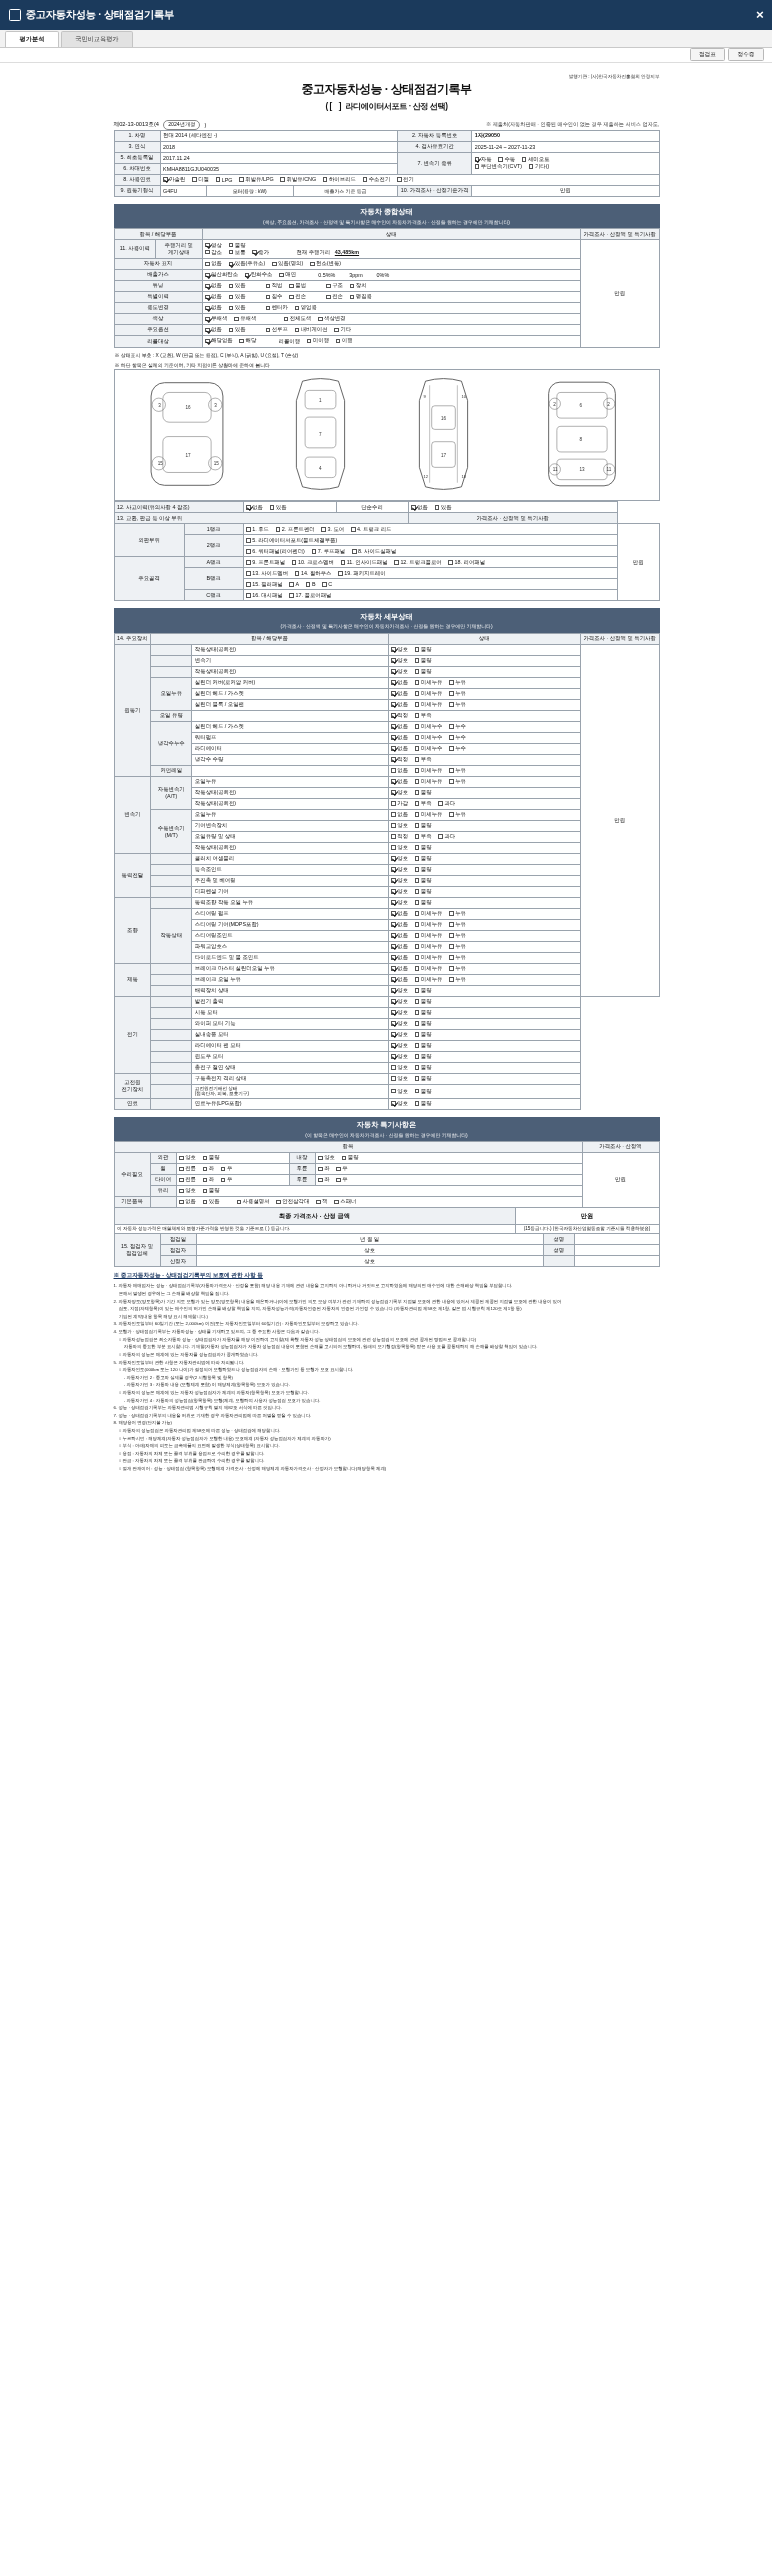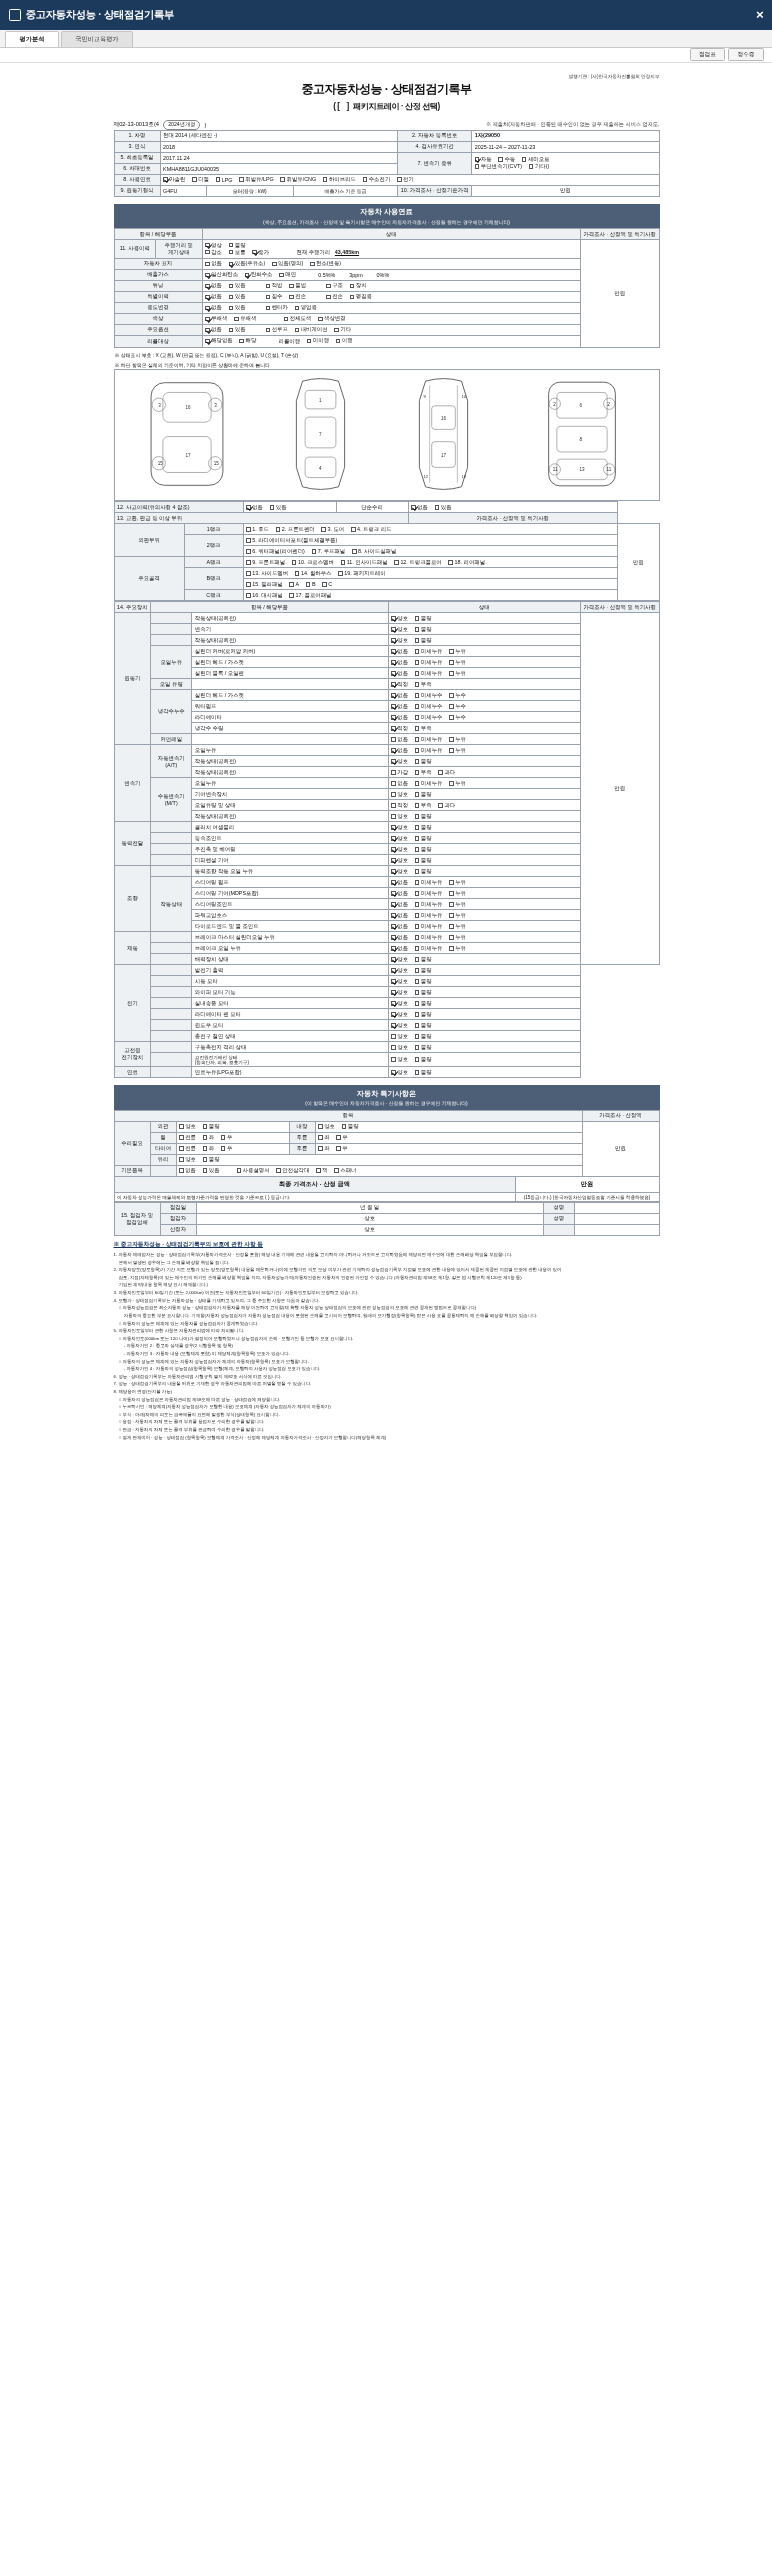--- a/index.html
+++ b/index.html
@@ -104,21 +104,21 @@
 </div>
 
 <div class="page">
 
   <div style="text-align:right;font-size:4.6px;color:#333;margin-bottom:2.1px;">발행기관 : (사)한국자동차진흥협회 안경지부</div>
 
   <div class="doc-title">중고자동차성능 · 상태점검기록부</div>
   <div class="doc-sub">
     <span>(</span>
     <span class="brackets">[ ]</span>
-    <span>패키지트레이 · 산정 선택)</span>
+    <span>라디에이터서포트 · 산정 선택)</span>
   </div>
 
   <div class="meta-row">
     <span>제02-13-0013호(4</span>
     <span class="pill">2024년개정</span>
     <span>)</span>
     <span class="meta-note">※ 제출처(자동차판매 · 인증된 매수인이 없는 경우 제출하는 서비스 업자도,</span>
   </div>
 
 
@@ -210,21 +210,21 @@
       <td style="width:46px">G4FU</td>
       <td class="ctr small">모터(용량 : kW)</td>
       <td class="ctr small">배출가스 기준 등급</td>
       <td class="lbl">10. 가격조사 · 산정기준가격</td>
       <td class="ctr">만원</td>
     </tr>
   </tbody>
     </table>
 
   <div class="secbar">
-    <div class="t">자동차 사용연료</div>
+    <div class="t">자동차 종합상태</div>
     <div class="s">(색상, 주요옵션, 가격조사 · 산정액 및 특기사항은 매수인이 자동차가격조사 · 산정을 원하는 경우에만 기재합니다)</div>
   </div>
 
   <table>
     <tbody>
         <tr>
       <td class="lbl" colspan="2" style="width:88px">항목 / 해당부품</td>
       <td class="lbl ctr">상태</td>
       <td class="lbl ctr" style="width:77px">가격조사 · 산정액 및 특기사항</td>
     </tr>
@@ -665,20 +665,24 @@
             </span>
         <span class="cb">
               <span class="box"></span>
               <span>17. 플로어패널</span>
             </span>
       </td>
     </tr>
   </tbody>
     </table>
 
+  <div class="secbar">
+    <div class="t">자동차 세부상태</div>
+    <div class="s">(가격조사 · 산정액 및 특기사항은 매수인이 자동차가격조사 · 산정을 원하는 경우에만 기재합니다)</div>
+  </div>
 
   <table>
     <tbody>
         <tr>
       <td class="lbl ctr" style="width:36px">14. 주요장치</td>
       <td class="lbl ctr" colspan="2" style="width:129px">항목 / 해당부품</td>
       <td class="lbl ctr">상태</td>
       <td class="lbl ctr" style="width:77px">가격조사 · 산정액 및 특기사항</td>
     </tr>
 

